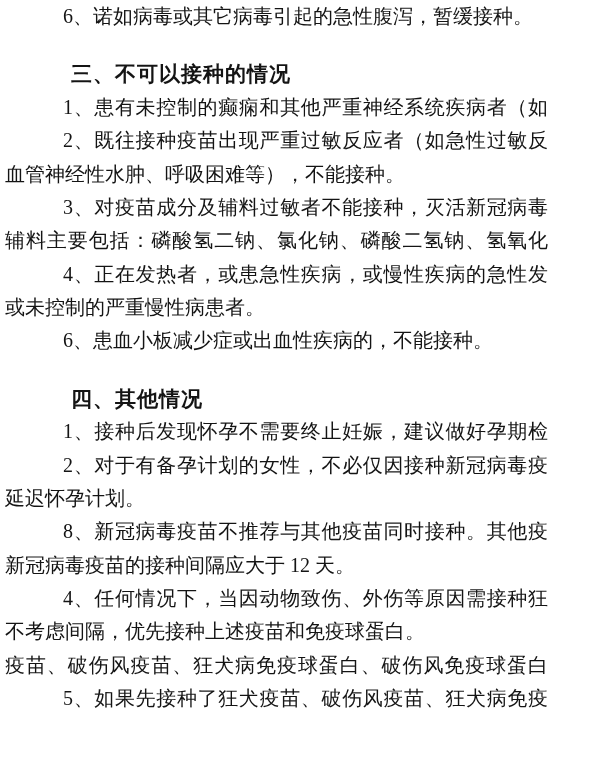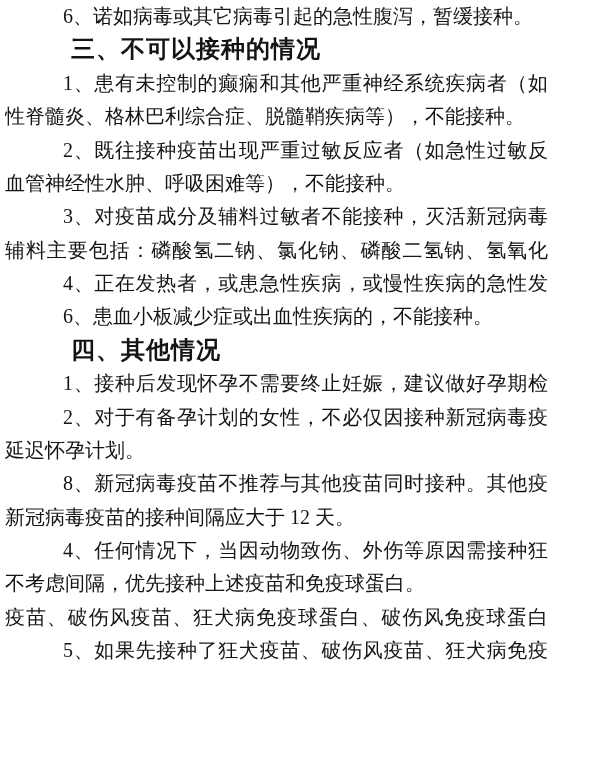--- a/index.html
+++ b/index.html
@@ -29,41 +29,42 @@
     white-space: normal;
   }
   .line.indent {
     text-indent: 58px;
   }
   .line.full {
     text-align: justify;
     text-align-last: justify;
   }
   .line.heading {
-    font-family: Liberation Serif, serif;
+    font-family: Liberation Sans, sans-serif;
     font-weight: bold;
-    font-size: 24px;
+    font-size: 21px;
     text-indent: 66px;
     letter-spacing: 1px;
+    margin-top: 24px;
   }
 </style>
 </head>
 <body>
 
 <div class="page">
   <div id="lines-container">
       <div class="line indent">6、诺如病毒或其它病毒引起的急性腹泻，暂缓接种。</div>
       <div class="line indent heading">三、不可以接种的情况</div>
       <div class="line indent full">1、患有未控制的癫痫和其他严重神经系统疾病者（如横贯</div>
-      <div class="line">性脊髓炎、格林巴利综合症、脱髓鞘疾病等），不能接种。</div>
       <div class="line indent full">2、既往接种疫苗出现严重过敏反应者（如急性过敏反应、</div>
       <div class="line">血管神经性水肿、呼吸困难等），不能接种。</div>
       <div class="line indent full">3、对疫苗成分及辅料过敏者不能接种，灭活新冠病毒疫苗</div>
       <div class="line full">辅料主要包括：磷酸氢二钠、氯化钠、磷酸二氢钠、氢氧化铝。</div>
       <div class="line indent full">4、正在发热者，或患急性疾病，或慢性疾病的急性发作期，</div>
+      <div class="line">或未控制的严重慢性病患者。</div>
       <div class="line indent">6、患血小板减少症或出血性疾病的，不能接种。</div>
       <div class="line indent heading">四、其他情况</div>
       <div class="line indent full">1、接种后发现怀孕不需要终止妊娠，建议做好孕期检查和</div>
       <div class="line indent full">2、对于有备孕计划的女性，不必仅因接种新冠病毒疫苗而</div>
       <div class="line">延迟怀孕计划。</div>
       <div class="line indent full">8、新冠病毒疫苗不推荐与其他疫苗同时接种。其他疫苗与</div>
       <div class="line">新冠病毒疫苗的接种间隔应大于 12 天。</div>
       <div class="line indent full">4、任何情况下，当因动物致伤、外伤等原因需接种狂犬病</div>
       <div class="line">不考虑间隔，优先接种上述疫苗和免疫球蛋白。</div>
       <div class="line full">疫苗、破伤风疫苗、狂犬病免疫球蛋白、破伤风免疫球蛋白时，</div>

